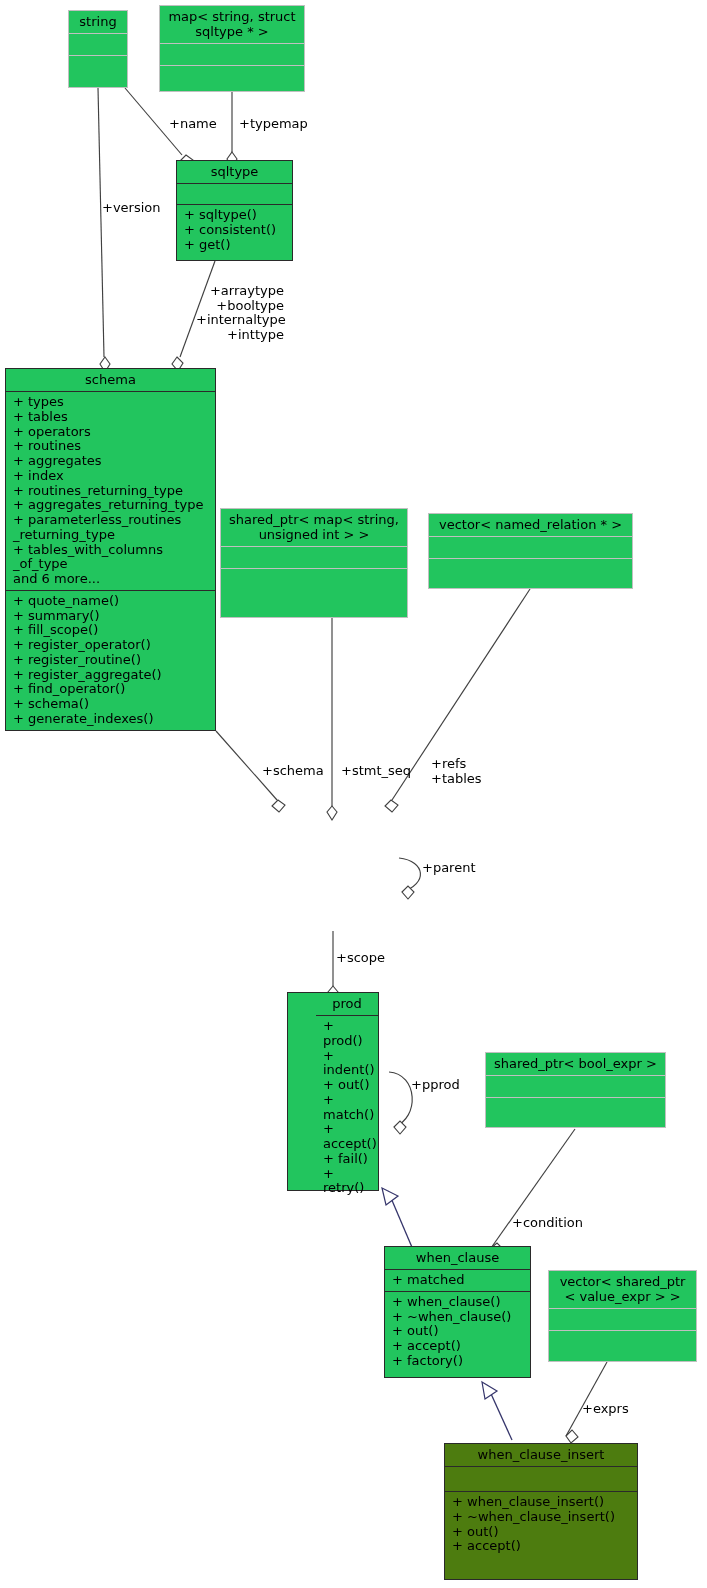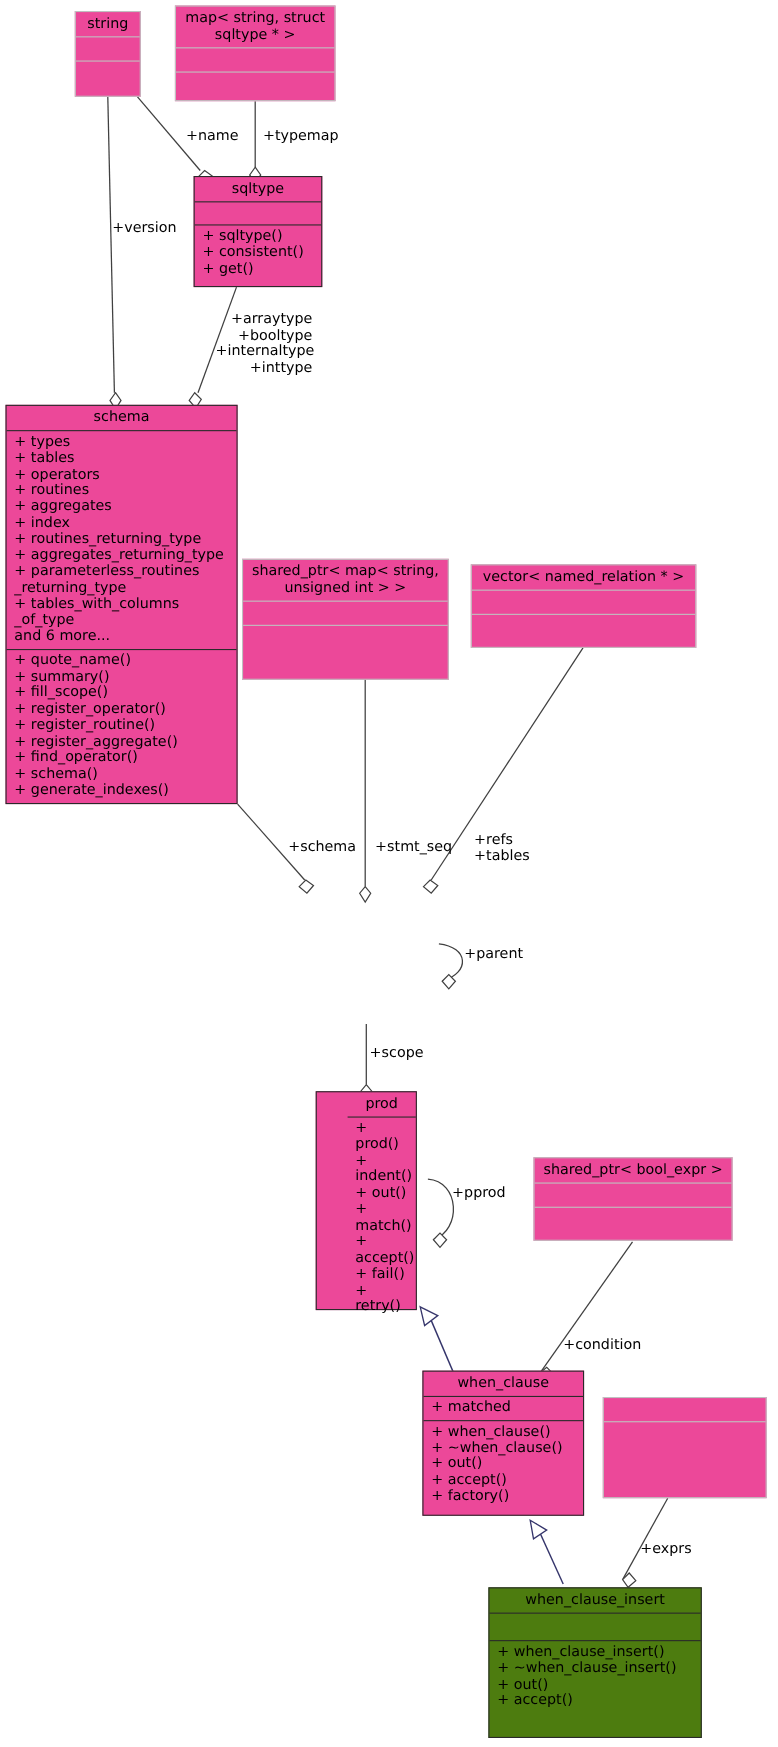--- a/index.html
+++ b/index.html
@@ -1,21 +1,21 @@
 <!DOCTYPE html>
 <html><head>
 <meta charset="utf-8">
 <style>
   html,body{margin:0;padding:0;background:#ffffff;}
   body{width:707px;height:1588px;position:relative;overflow:hidden;
        font-family:"DejaVu Sans","Liberation Sans",sans-serif;color:#000;}
   #canvas{position:absolute;left:0;top:0;width:707px;height:1588px;}
   svg.edges{position:absolute;left:0;top:0;width:707px;height:1588px;pointer-events:none;}
 
-  .node{position:absolute;box-sizing:border-box;background:#ec4899;}
+  .node{position:absolute;box-sizing:border-box;background:#22c55e;}
   .node.plain{border:1px solid #c0c0c0;}
   .node.solid{border:1px solid #2a2a2a;}
   .node.shaded{border:1px solid #2a2a2a;background:#4d7c0f;}
 
   .nrow{box-sizing:border-box;padding:1px 4px;}
   .nhead{text-align:center;white-space:pre-line;line-height:1.16;padding:3px 4px 4px;}
   .node.plain .nhead{border-bottom:1px solid #c0c0c0;}
   .node.solid .nhead,.node.shaded .nhead{border-bottom:1px solid #2a2a2a;}
   .nattr{white-space:pre-line;line-height:1.135;padding:3px 5px 3px 7px;}
   .node.plain .nattr{border-bottom:1px solid #c0c0c0;}
@@ -171,20 +171,22 @@
     <div class="nrow nhead fs13">when_clause</div>
     <div class="nrow nattr fs13">+ matched</div>
     <div class="nrow nops fs13">+ when_clause()
 + ~when_clause()
 + out()
 + accept()
 + factory()</div>
   </div>
 
   <div class="node plain" style="left:548px;top:1270px;width:149px;height:92px;">
+    <div class="nrow nhead fs13">vector&lt; shared_ptr
+&lt; value_expr &gt; &gt;</div>
     <div class="nrow nattr empty"></div>
     <div class="nrow nops empty"></div>
   </div>
 
   <div class="node shaded" style="left:444px;top:1443px;width:194px;height:137px;">
     <div class="nrow nhead fs13">when_clause_insert</div>
     <div class="nrow nattr" style="height:25px;"></div>
     <div class="nrow nops fs13">+ when_clause_insert()
 + ~when_clause_insert()
 + out()

